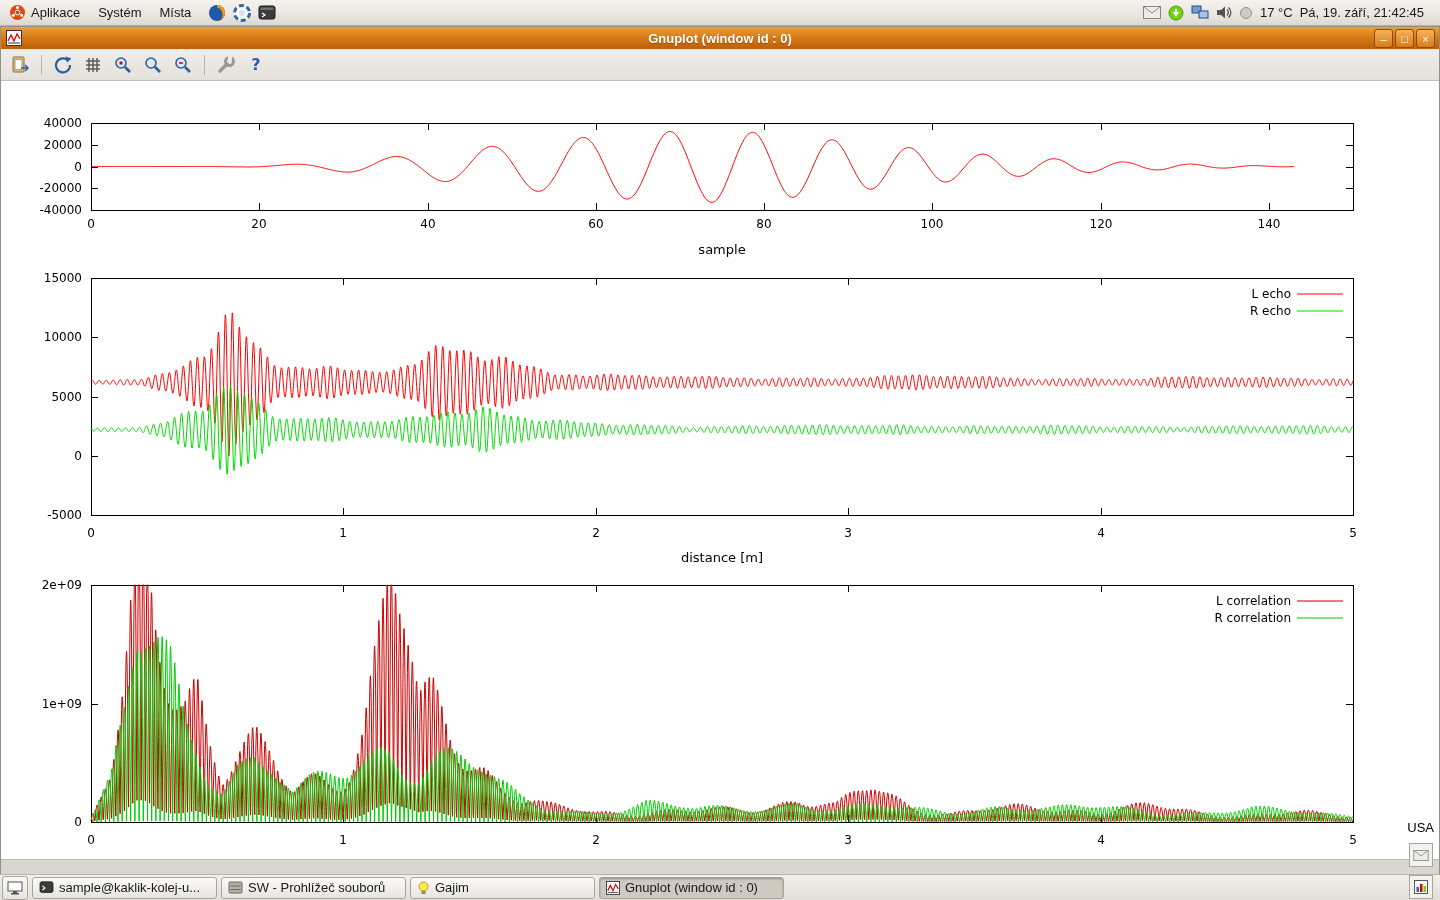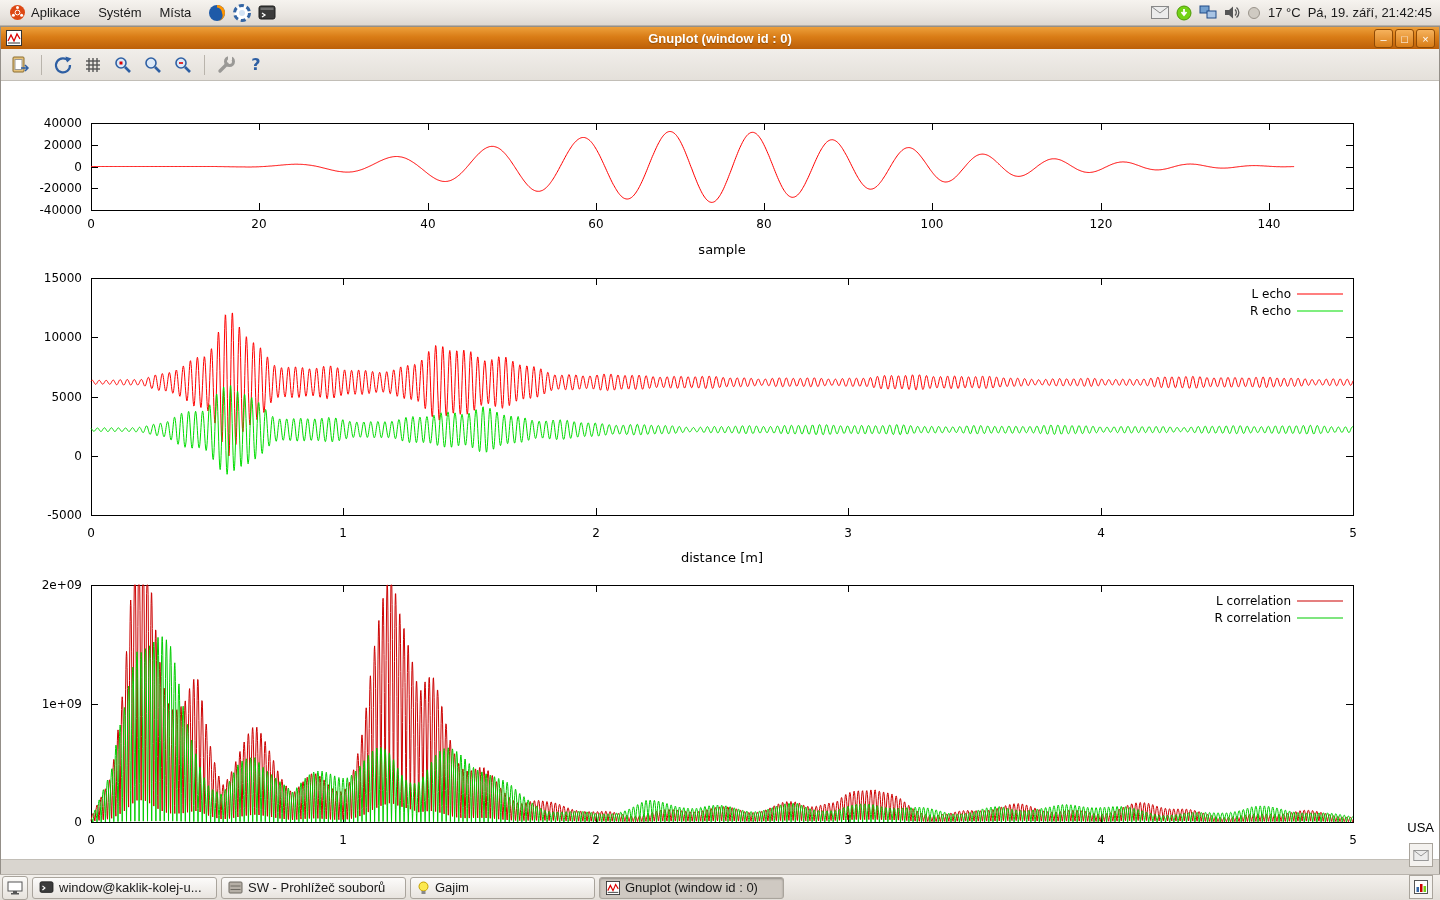--- a/index.html
+++ b/index.html
@@ -6,21 +6,21 @@
   .screen{position:relative;width:1440px;height:900px;overflow:hidden;
     font-family:"Liberation Sans","DejaVu Sans",sans-serif;background:#d8d4ce;}
 
   
   .panel{position:absolute;top:0;left:0;width:1440px;height:25px;
     background:linear-gradient(180deg,#f6f3ef 0%,#e9e5e0 60%,#ddd8d2 100%);
     border-bottom:1px solid #b7b2ab;display:flex;align-items:center;font-size:13px;color:#1a1a1a;}
   .menu{display:flex;align-items:center;gap:5px;padding:0 9px;height:100%;cursor:default;}
   .launchers{display:flex;align-items:center;gap:7px;margin-left:8px;}
   .icon{display:inline-flex;align-items:center;justify-content:center;line-height:0;}
-  .tray{margin-left:auto;display:flex;align-items:center;gap:7px;padding-right:8px;}
+  .tray{margin-left:auto;display:flex;align-items:center;gap:7px;padding-right:16px;}
   .tray .txt{font-size:13px;}
 
   
   .window{position:absolute;top:26px;left:0;width:1438px;height:847px;
     border:1px solid #948f88;background:#e4e1dc;}
   .titlebar{position:relative;height:22px;
     background:linear-gradient(180deg,#eda03b 0%,#d97c16 45%,#bc5f08 100%);
     display:flex;align-items:center;justify-content:center;}
   .titlebar .win-icon{position:absolute;left:5px;top:3px;}
   .titlebar .title{color:#fff;font-weight:bold;font-size:13px;text-shadow:0 1px 1px rgba(80,40,0,.5);}
@@ -371,21 +371,21 @@
       </span>
     </span>
 
     <span class="task">
       <span class="icon">
         <svg width="15" height="13" viewBox="0 0 18 16">
             <rect x="1" y="1" width="16" height="13" rx="2" fill="#3b3b3b" stroke="#1d1d1d"></rect>
             <path d="M4 6 l3 2.5 l-3 2.5" stroke="#fff" fill="none" stroke-width="1.5"></path>
           </svg>
       </span>
-      <span class="lbl">window@kaklik-kolej-u...</span>
+      <span class="lbl">sample@kaklik-kolej-u...</span>
     </span>
     <span class="task">
       <span class="icon">
         <svg width="15" height="13" viewBox="0 0 15 13">
             <rect x="1" y="1" width="13" height="11" rx="1" fill="#b5afa6" stroke="#6e6a63"></rect>
             <line x1="2.5" y1="5" x2="12.5" y2="5" stroke="#6e6a63"></line>
             <line x1="2.5" y1="8.5" x2="12.5" y2="8.5" stroke="#6e6a63"></line>
           </svg>
       </span>
       <span class="lbl">SW - Prohlížeč souborů</span>

